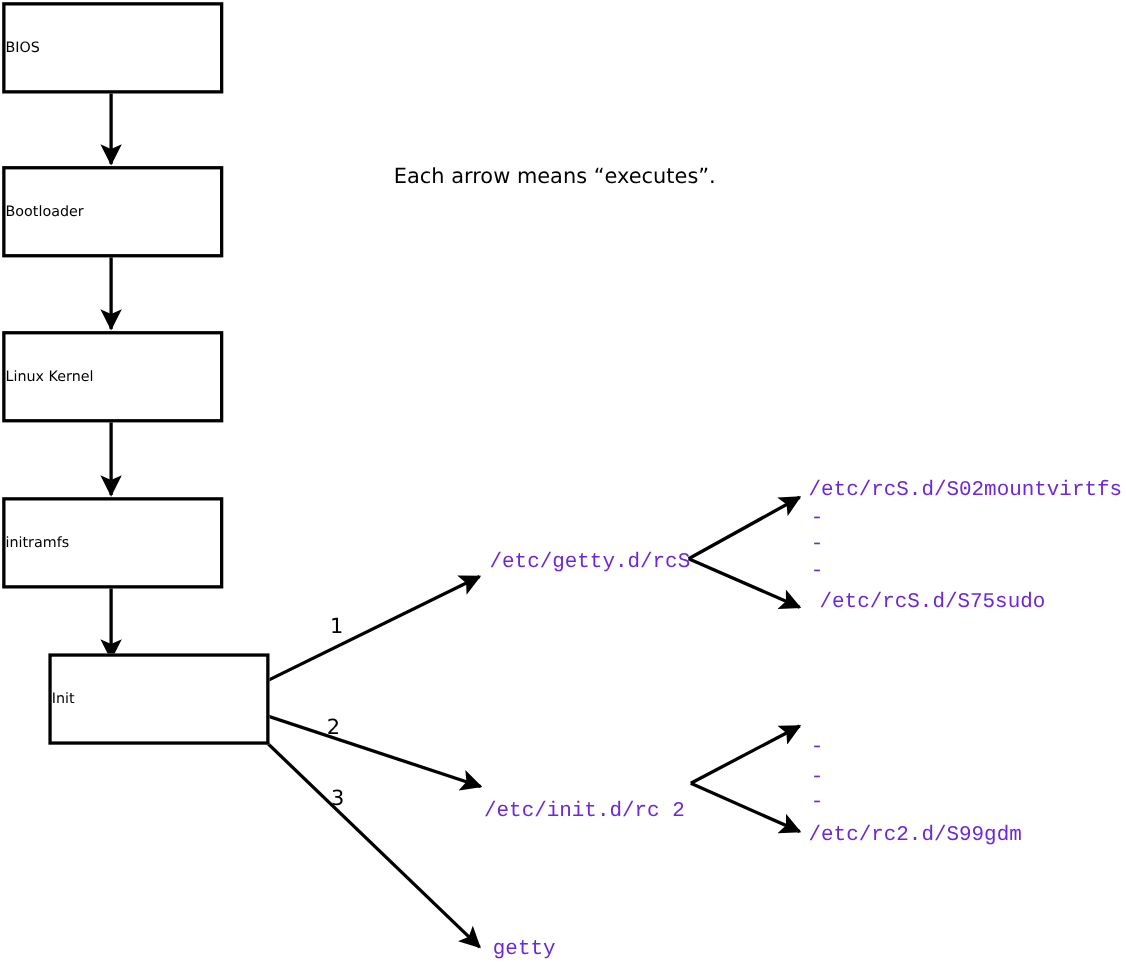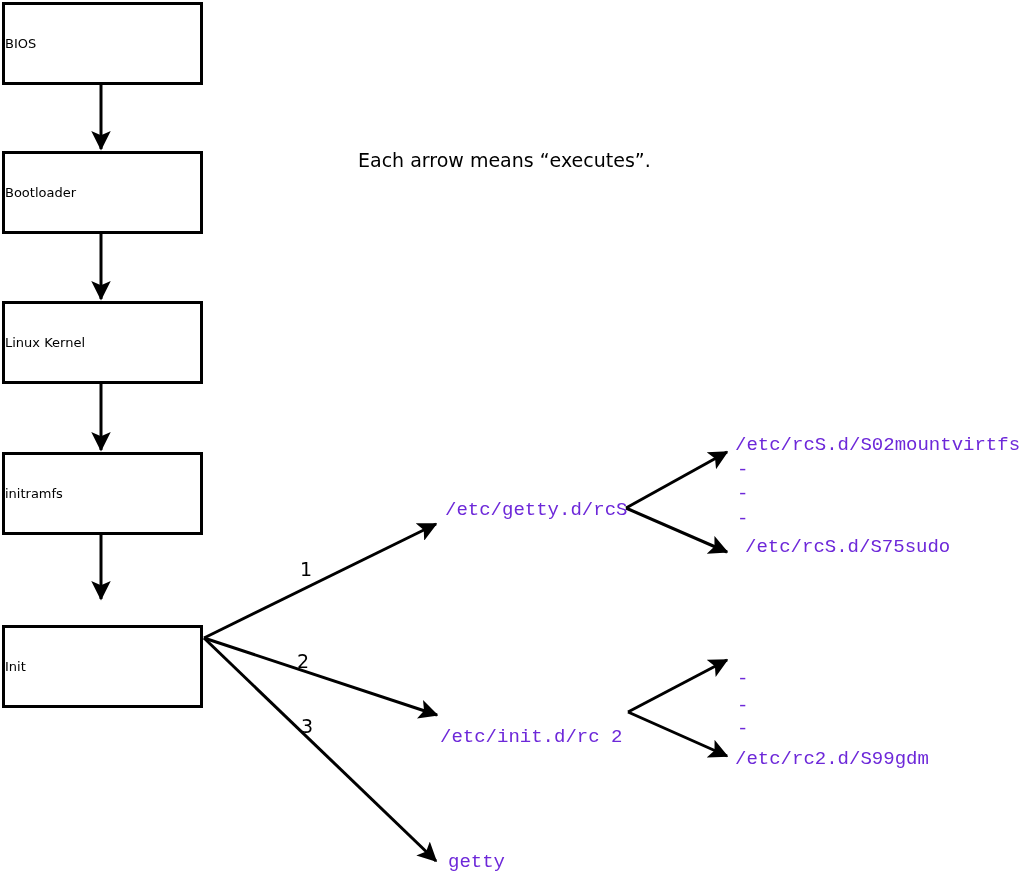--- a/index.html
+++ b/index.html
@@ -50,21 +50,21 @@
     font-size: 19px;
     line-height: 22px;
     color: #6d28d9;
     white-space: pre;
   }
   
   .box-bios       { top: 2px; }
   .box-bootloader { top: 151px; }
   .box-kernel     { top: 301px; }
   .box-initramfs  { top: 452px; }
-  .box-init       { top: 625px; }
+  .box-init       { top: 594px; margin-left: 42px; }
   
   .note { left: 358px; top: 101px; margin-top: 48px; }
   
   .edge-label-1 { left: 300px; top: 558px; }
   .edge-label-2 { left: 297px; top: 650px; }
   .edge-label-3 { left: 301px; top: 715px; }
   
   .node-rcs   { left: 445px; top: 499px; }
   .node-rc2   { left: 440px; top: 707px; margin-top: 19px; }
   .node-getty { left: 448px; top: 851px; }

